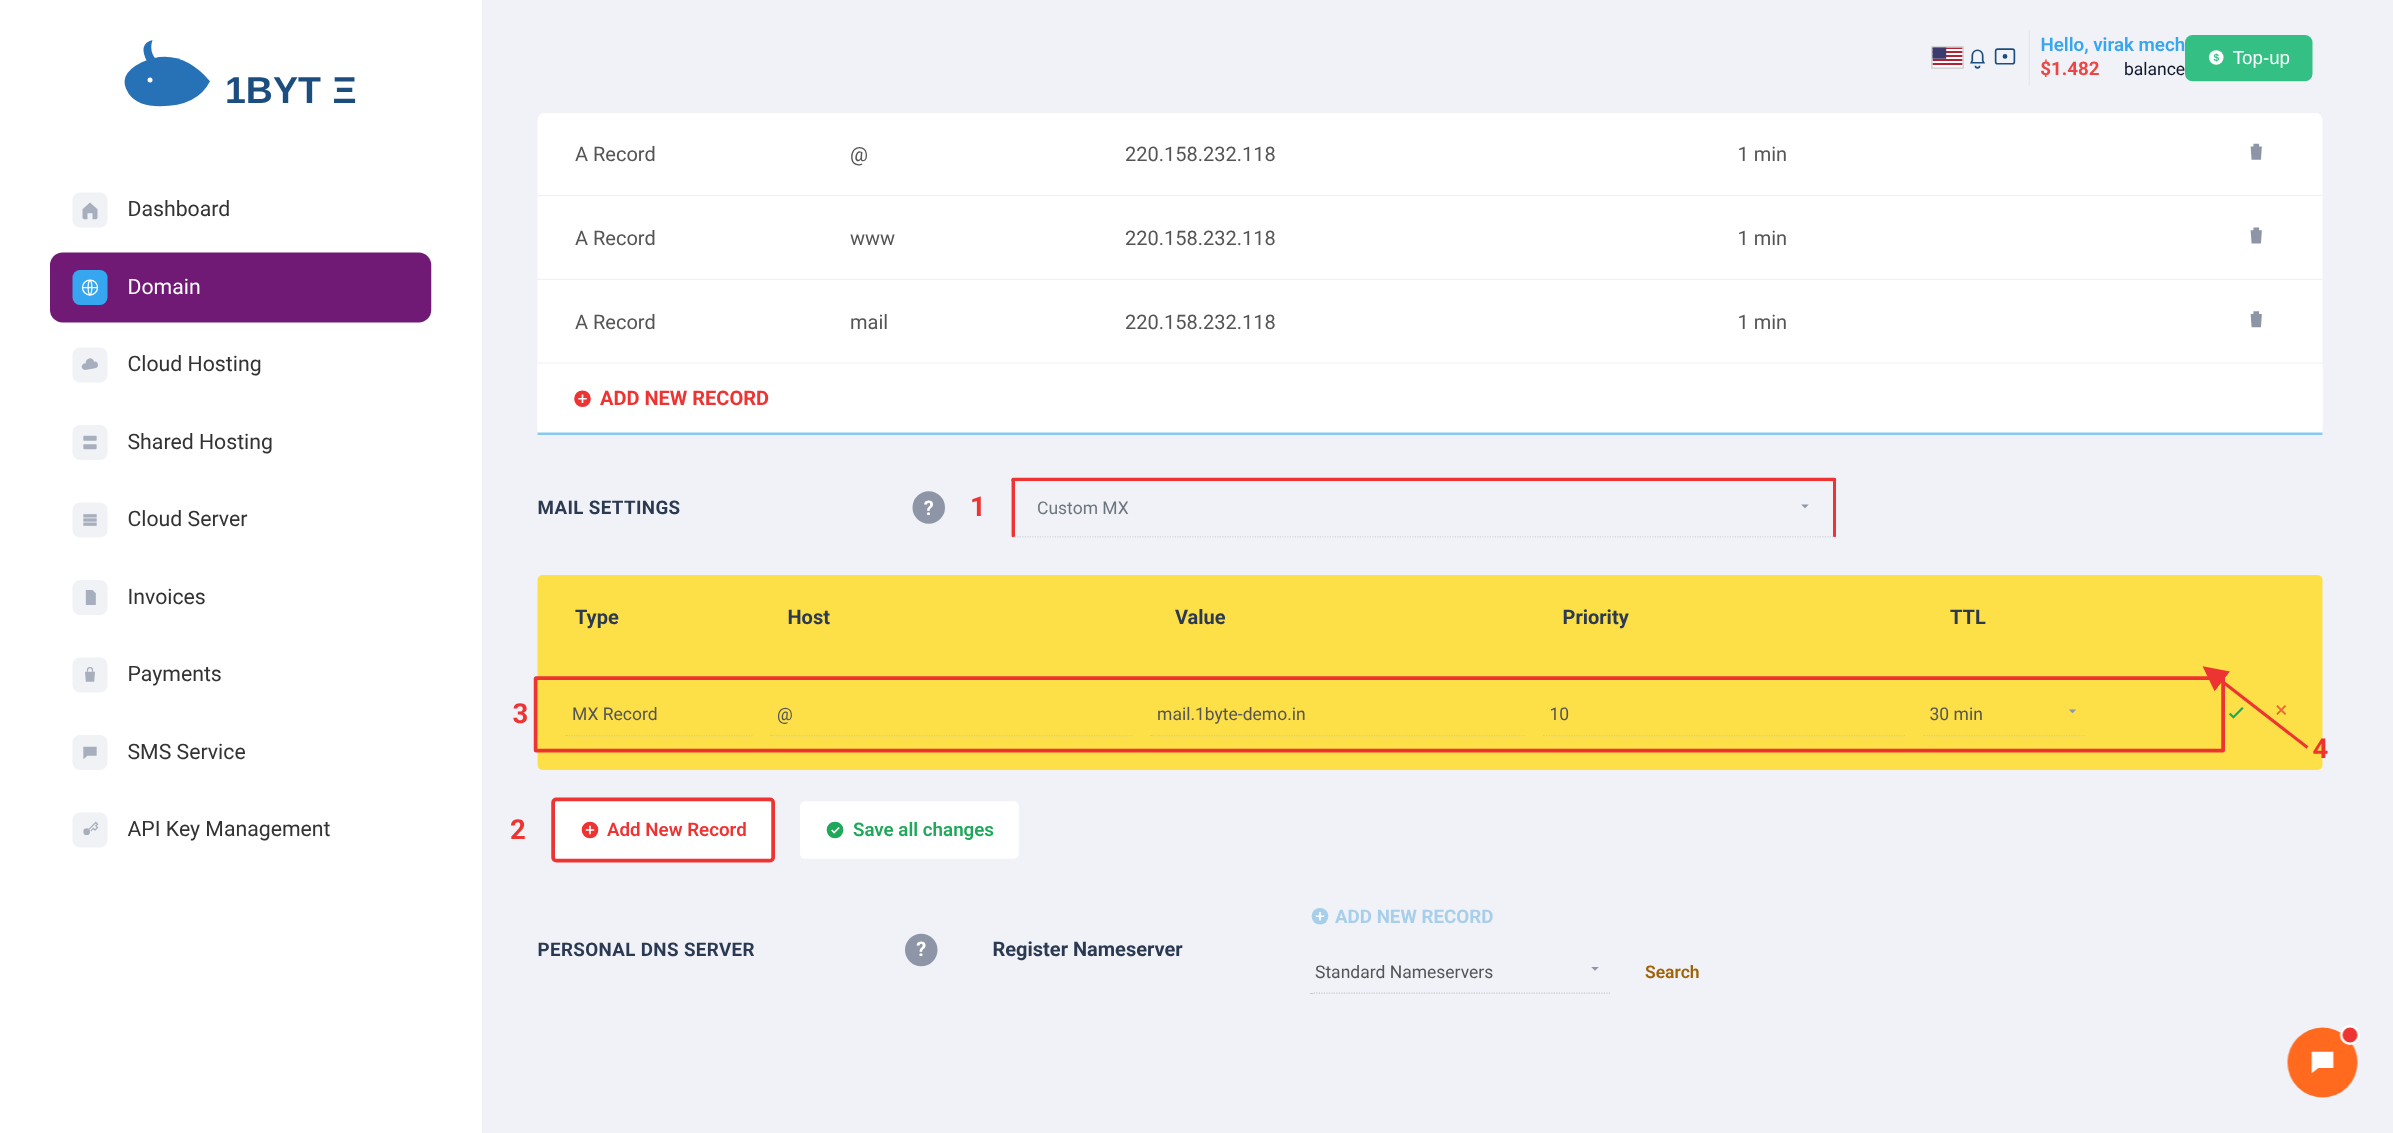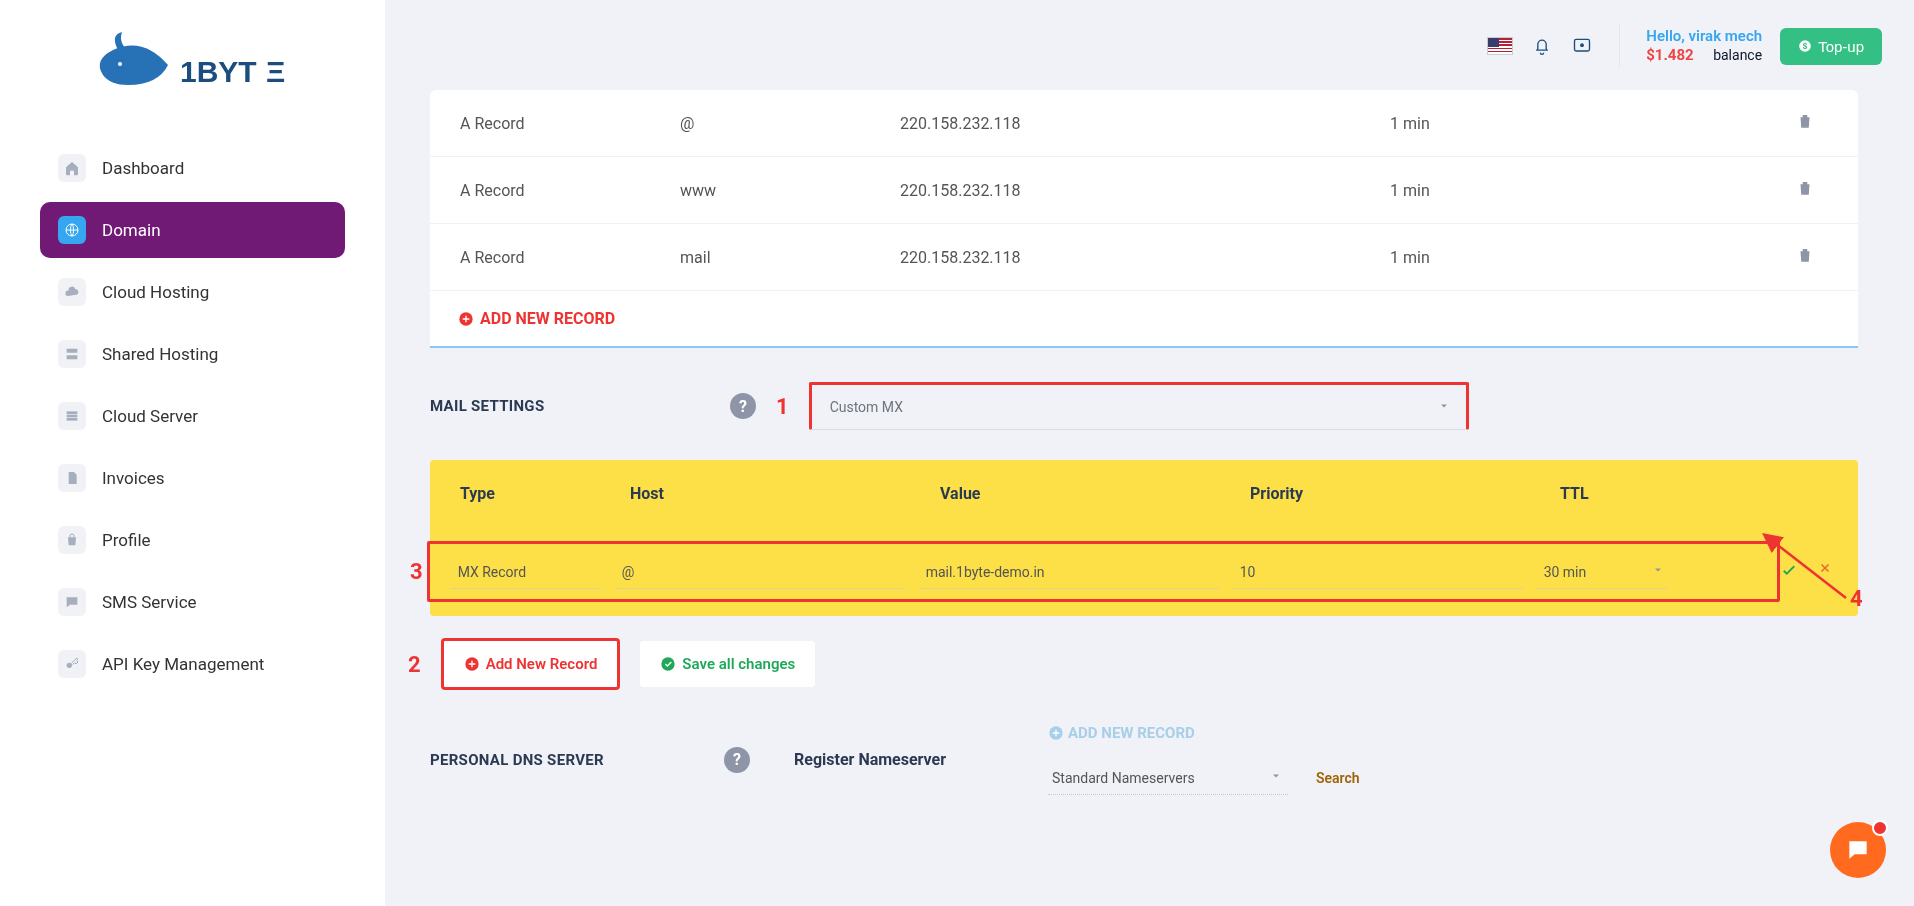--- a/index.html
+++ b/index.html
@@ -11,21 +11,21 @@
 .logo svg { width: 210px; height: 80px; }
 .nav { padding: 0 40px; }
 .nav-item { display: flex; align-items: center; padding: 14px 18px; border-radius: 10px; cursor: pointer; margin-bottom: 6px; color: #333; font-size: 17px; }
 .nav-item.active { background: #701a75; color: #fff; }
 .nav-item .nav-icon { width: 28px; height: 28px; border-radius: 6px; display: flex; align-items: center; justify-content: center; margin-right: 16px; background: #f0f2f5; }
 .nav-item.active .nav-icon { background: #36a6f0; }
 .nav-item .nav-icon svg { width: 16px; height: 16px; fill: #a7aebd; }
 .nav-item.active .nav-icon svg { fill: #fff; }
 
 
-.header { position: fixed; top: 0; left: 385px; right: 0; height: 92px; display: flex; align-items: center; justify-content: flex-end; padding: 0 32px; gap: 18px; }
+.header { position: fixed; top: 0; left: 385px; right: 0; height: 92px; display: flex; align-items: center; justify-content: flex-end; padding: 0 64px; }
 .flag { width: 26px; height: 18px; background: linear-gradient(to bottom, #b22234 0 10%, #fff 10% 20%, #b22234 20% 30%, #fff 30% 40%, #b22234 40% 50%, #fff 50% 60%, #b22234 60% 70%, #fff 70% 80%, #b22234 80% 90%, #fff 90% 100%); position: relative; border: 1px solid #ccc; }
 .flag::before { content:""; position:absolute; left:0; top:0; width:11px; height:9px; background:#3c3b6e; }
 .hdr-icon { width: 22px; height: 22px; display:flex; align-items:center; justify-content:center; position: relative; cursor:pointer; }
 .hdr-icon svg { width: 20px; height: 20px; stroke:#1b4d7e; fill:none; stroke-width:1.6; }
 .hdr-sep { width:1px; height:44px; background:#e3e7ef; margin: 0 8px; }
 .user-block { text-align:right; line-height:1.3; }
 .hello { color:#36a6f0; font-weight:600; font-size:15px; }
 .balance .amt { color:#e44; font-weight:700; font-size:15px; }
 .balance .lbl { color:#0f172a; font-size:14px; margin-left:16px; }
 .topup { background:#34c084; color:#fff; border:none; border-radius:6px; padding:10px 18px; font-size:15px; cursor:pointer; display:flex; align-items:center; gap:6px; }
@@ -160,21 +160,21 @@
         </span>
       <span>Invoices</span>
     </div>
     <div class="nav-item">
       <span class="nav-icon">
           <svg viewBox="0 0 24 24">
             <path d="M6 8h12l-1 12H7z"></path>
             <path d="M9 8V6a3 3 0 0 1 6 0v2" fill="none" stroke="#a7aebd" stroke-width="1.5"></path>
           </svg>
         </span>
-      <span>Profile</span>
+      <span>Payments</span>
     </div>
     <div class="nav-item">
       <span class="nav-icon">
           <svg viewBox="0 0 24 24">
             <path d="M4 5h16v11H9l-5 4z"></path>
           </svg>
         </span>
       <span>SMS Service</span>
     </div>
     <div class="nav-item">

